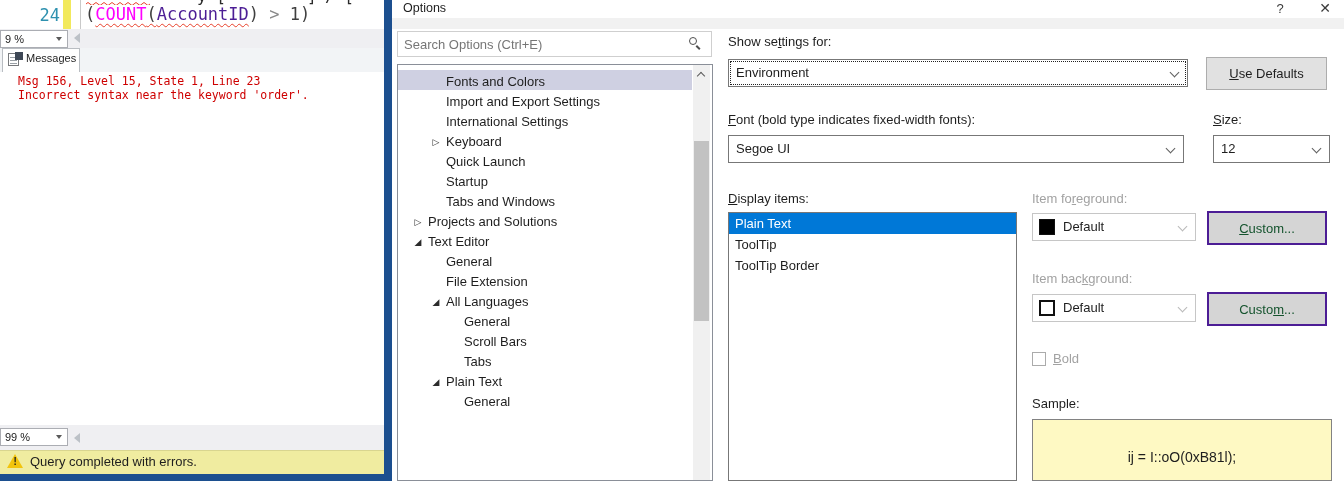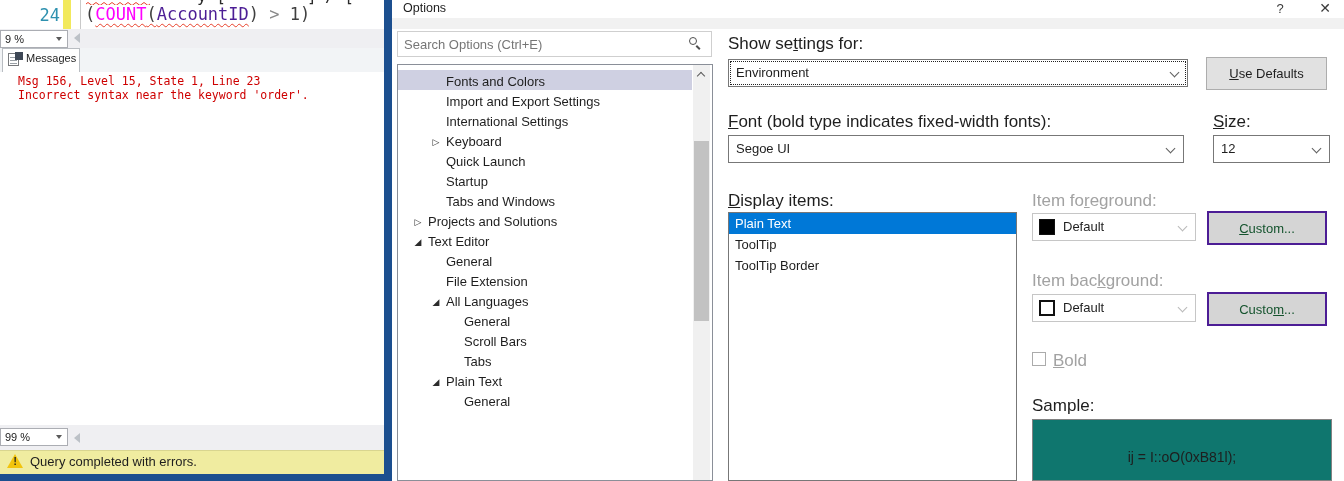--- a/index.html
+++ b/index.html
@@ -76,21 +76,21 @@
           display:flex; align-items:flex-start; width:294px; }
   .trow .arr { width:14px; margin-right:3px; text-align:center; font-size:9px; color:#2b2b2b; flex:none; }
   .trow.sel { background:#CFD0E2; }
   .ind0 { padding-left:13px; } .ind1 { padding-left:31px; } .ind2 { padding-left:49px; }
   .treewrap { position:absolute; left:0; top:5px; width:294px; }
   .vscroll { position:absolute; right:2px; top:0; width:17px; height:415px; background:#F0F0F0; }
   .vscroll .upch { position:absolute; left:5px; top:8px; width:6px; height:6px;
                    border-left:1.6px solid #5B5B5B; border-top:1.6px solid #5B5B5B; transform:rotate(45deg); }
   .vscroll .thumb { position:absolute; left:1px; top:76px; width:15px; height:180px; background:#C2C2C2; }
 
-  .lbl { position:absolute; font-size:17px; color:#1e1e1e; white-space:nowrap; }
+  .lbl { position:absolute; font-size:13px; color:#1e1e1e; white-space:nowrap; }
   .lbl-dis { color:#A2A2A2; }
   .mn { text-decoration:underline; }
 
   .combo { position:absolute; background:#fff; border:1px solid #777; height:28px; }
   .combo .val { position:absolute; left:7px; top:5px; font-size:13px; color:#1e1e1e; white-space:nowrap; }
   .combo .chev { position:absolute; right:9px; top:9px; width:7px; height:7px;
                  border-right:1.5px solid #5F5F5F; border-bottom:1.5px solid #5F5F5F; transform:rotate(45deg); }
   .combo.focus { outline:1px dotted #222; outline-offset:-3px; }
   .combo.dis { border-color:#C6C6C6; }
   .combo.dis .chev { border-color:#B9B9B9; }
@@ -98,21 +98,21 @@
 
   .btn { position:absolute; background:#E1E1E1; border:1px solid #ADADAD; font-size:13px; color:#1e1e1e;
          text-align:center; }
   .btn-dis { background:#D5D5D5; border:2px solid #4c1d95; color:#14532d; }
 
   .listbox { left:336px; top:212px; width:289px; height:269px; background:#fff; border:1px solid #777; }
   .li { position:relative; height:21px; line-height:21px; padding-left:6px; font-size:13px; color:#1e1e1e; }
   .li.sel { background:#0078D7; color:#fff; }
 
   .cb { position:absolute; width:14px; height:14px; background:#fff; border:1px solid #ABABAB; }
-  .samplebox { left:640px; top:419px; width:300px; height:62px; background:#0f766e; border:1px solid #828282;
+  .samplebox { left:640px; top:419px; width:300px; height:62px; background:#fef9c3; border:1px solid #828282;
                text-align:center; padding-top:29px; font-size:14px; color:#1e1e1e; }
 </style>
 </head>
 <body>
 
 <div class="screen">
 
   <div class="abs ssms">
 
     <div class="abs fragrow">

